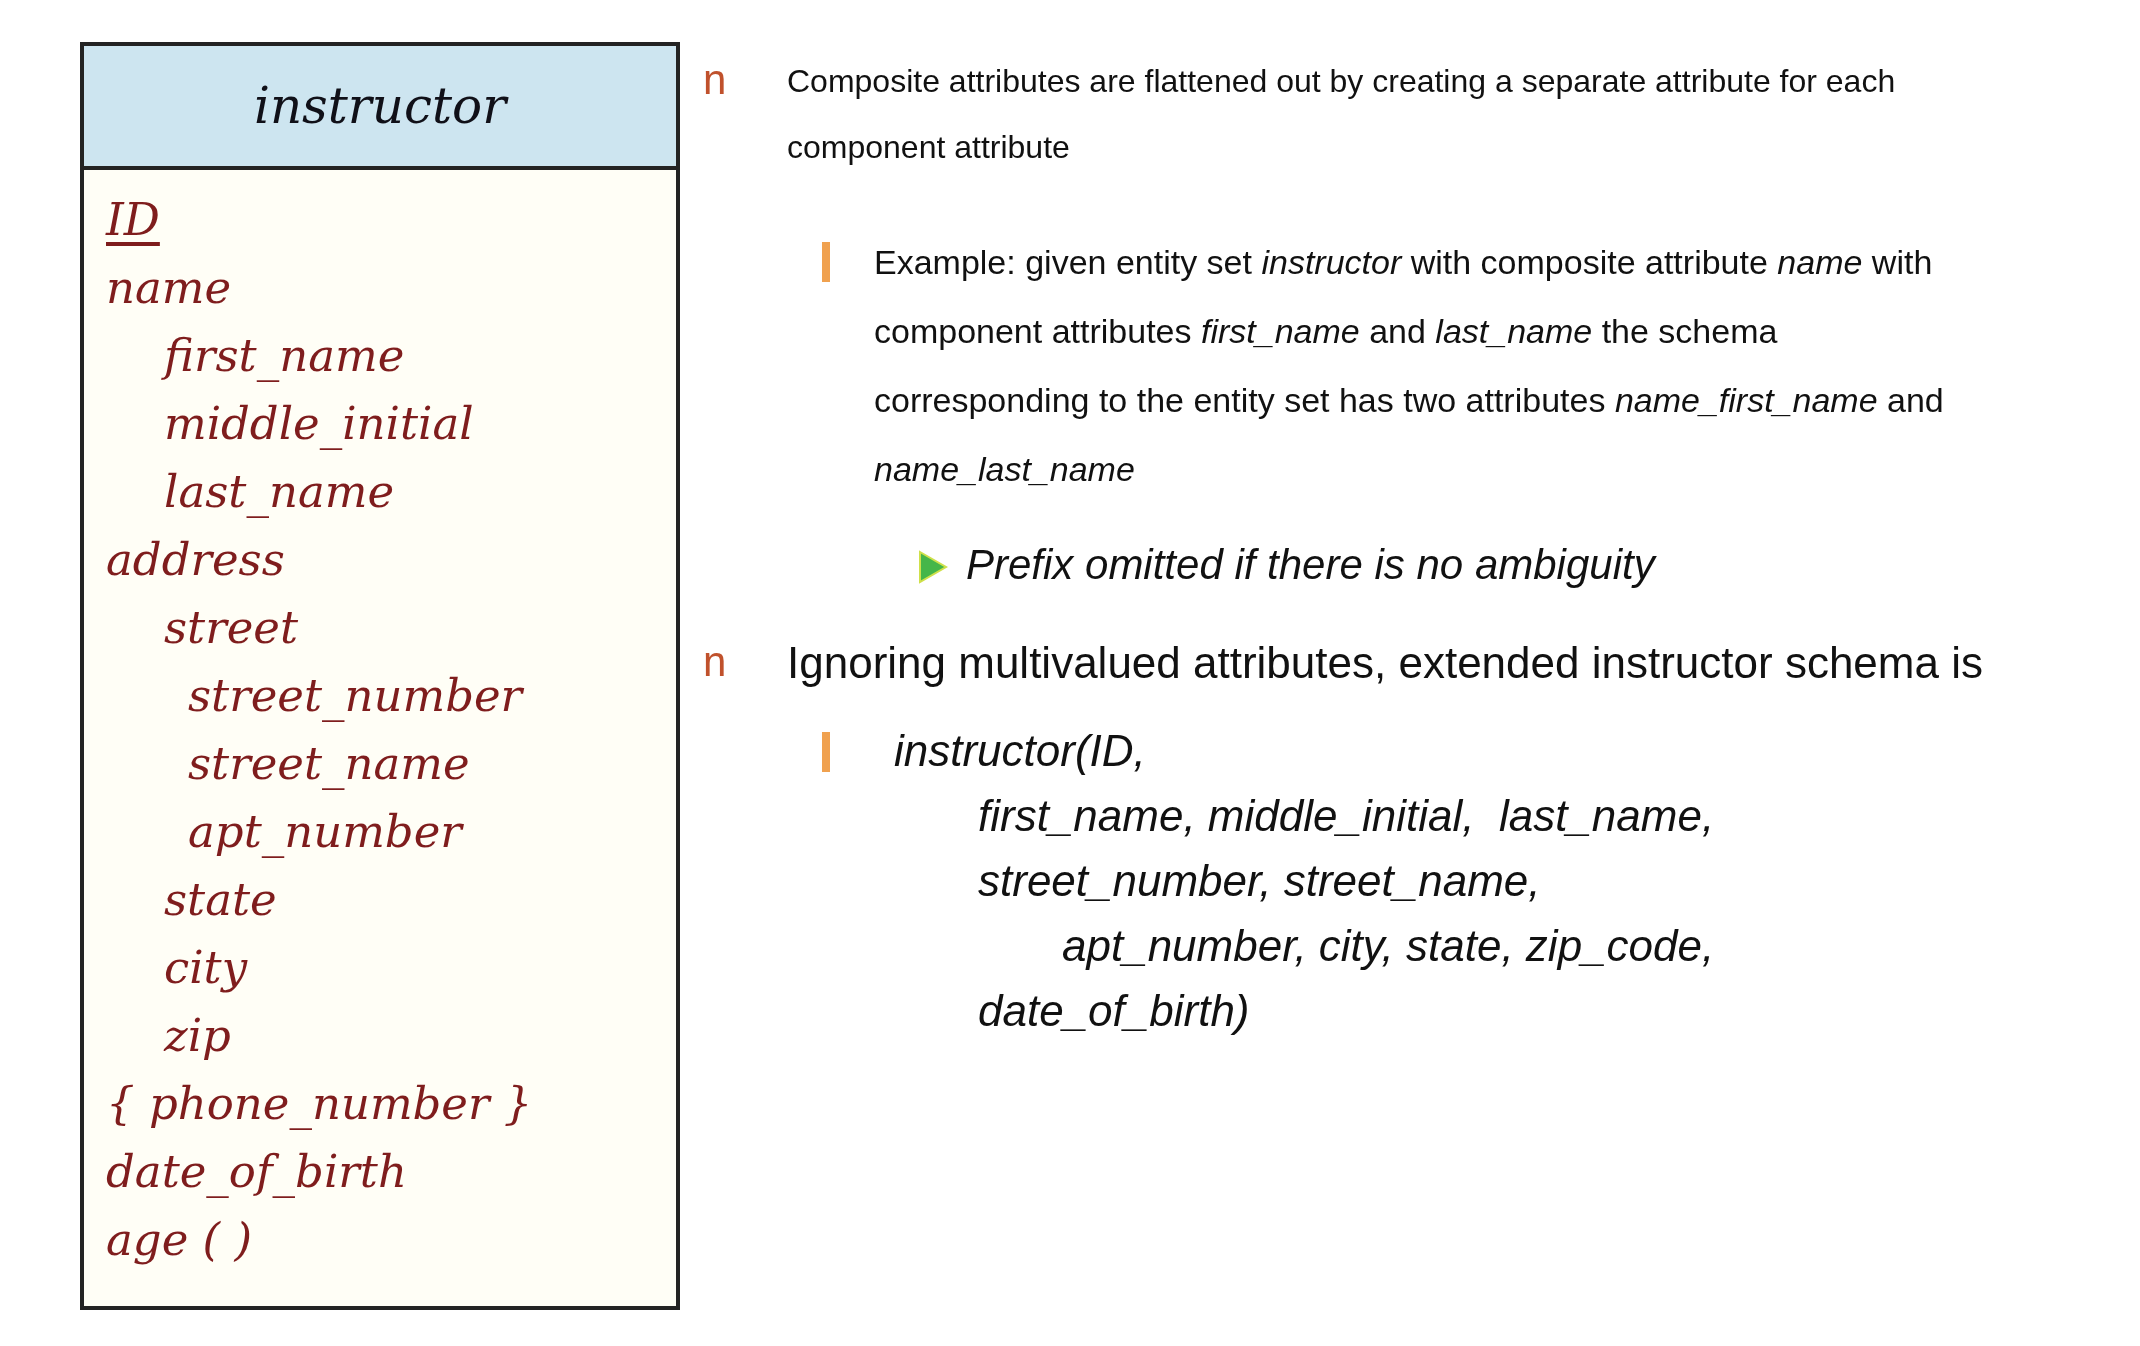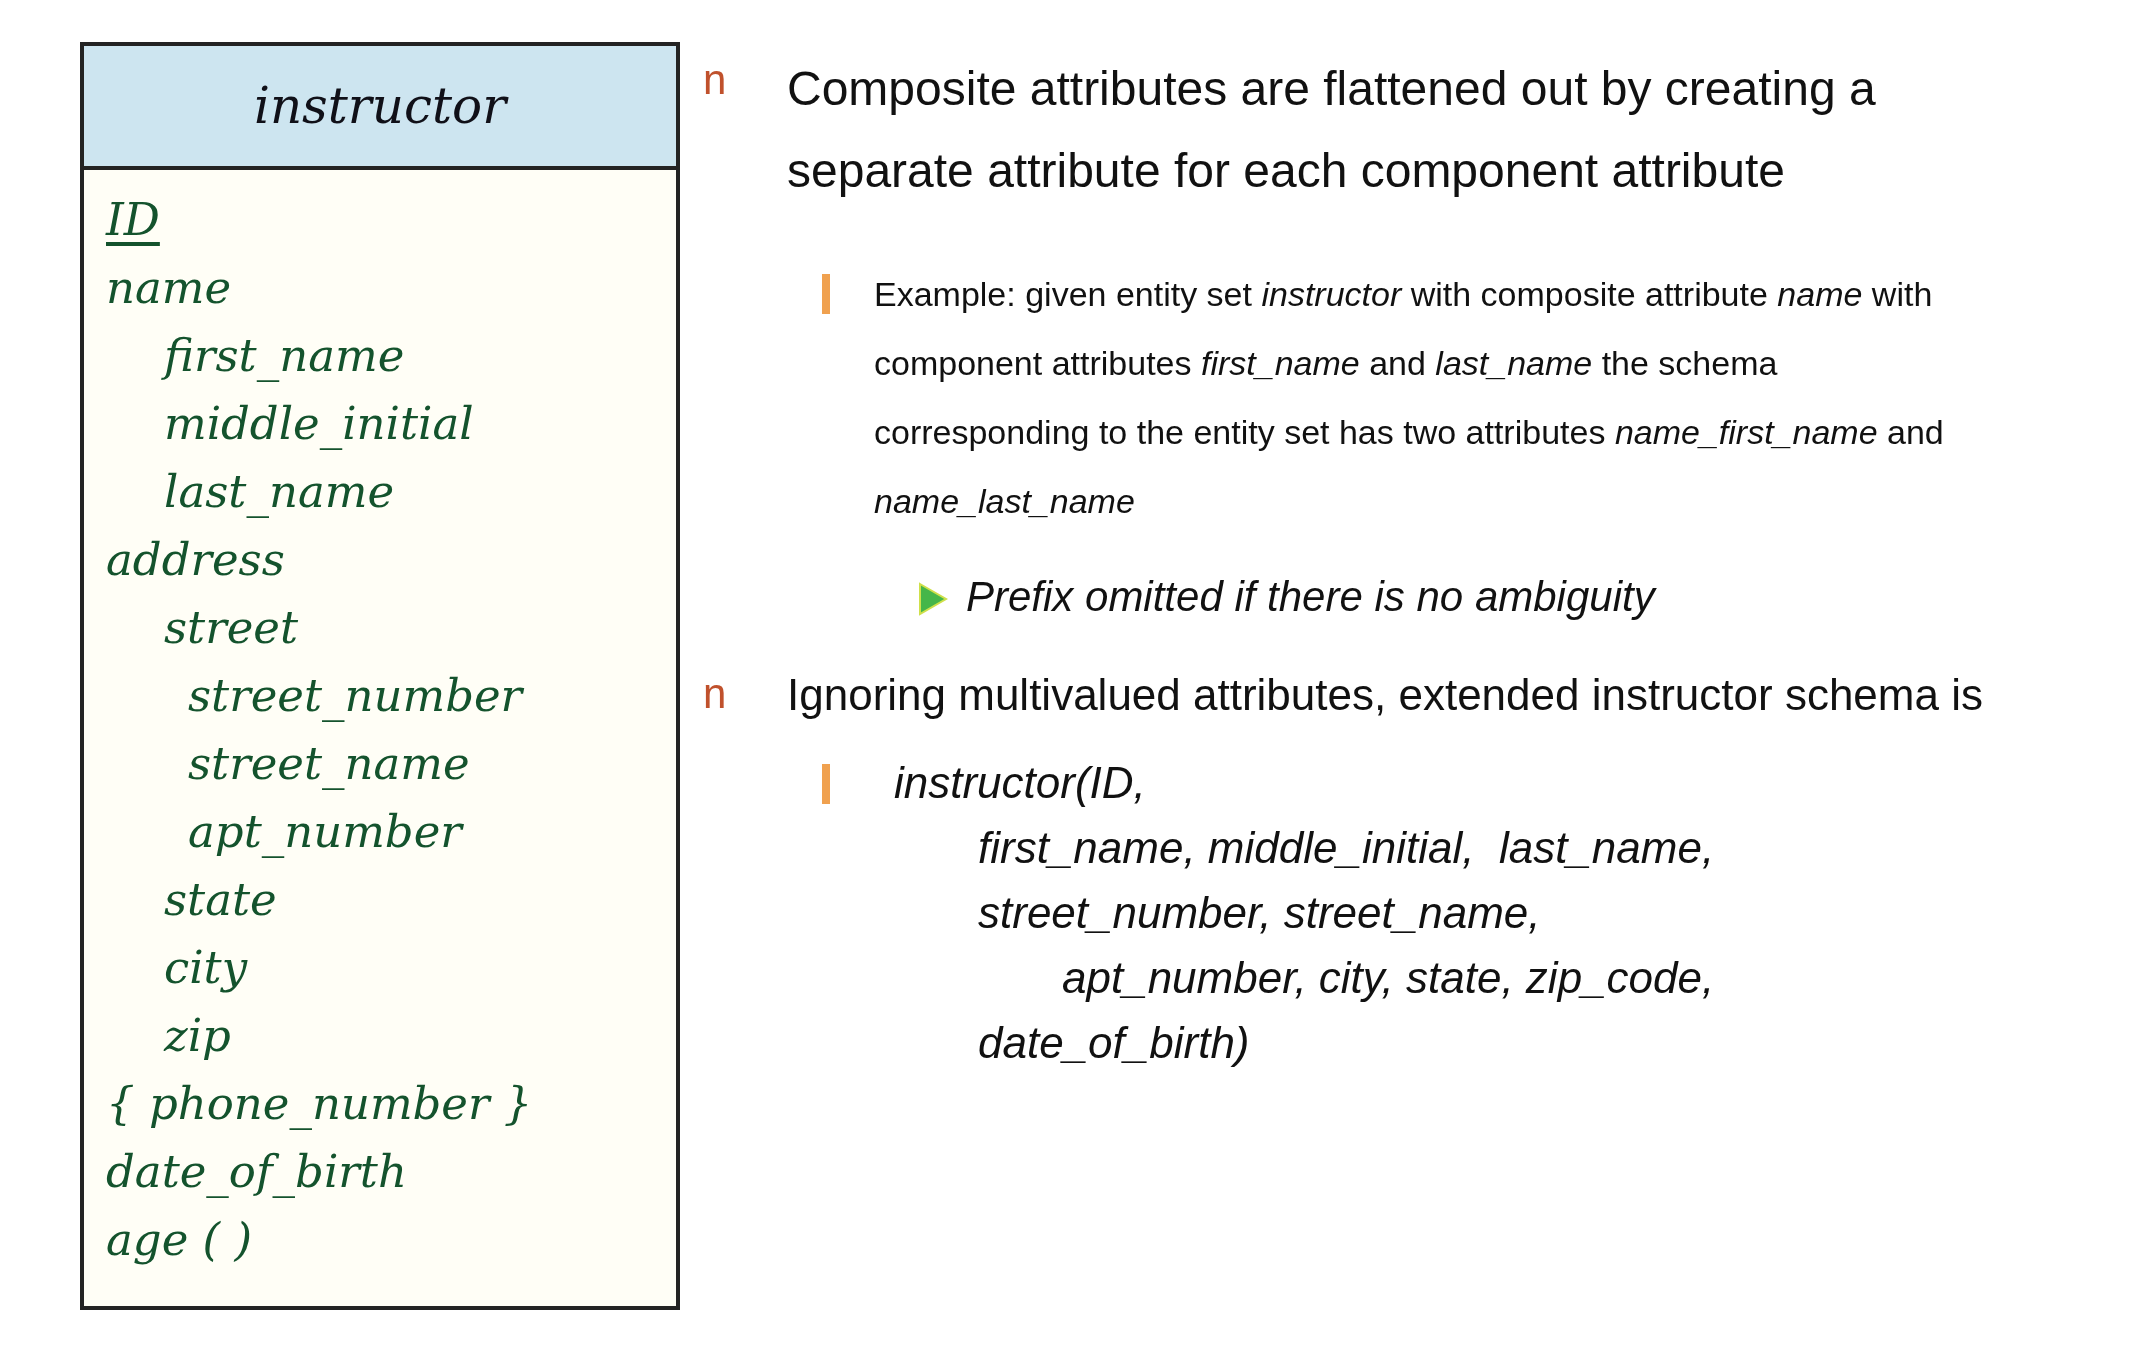--- a/index.html
+++ b/index.html
@@ -13,36 +13,36 @@
     background:#fffef6;border:4px solid #232323;box-sizing:border-box;
   }
   .entity-header{
     height:120px;background:#cde5f0;border-bottom:4px solid #232323;
     display:flex;align-items:center;justify-content:center;
     font-family:"DejaVu Serif",serif;font-style:italic;font-size:50px;color:#101018;
   }
   .entity-attrs{
     list-style:none;margin:0;padding:16px 0 0 0;
     font-family:"DejaVu Serif",serif;font-style:italic;font-size:45px;
-    line-height:68px;color:#14532d;
+    line-height:68px;color:#7f1d1d;
   }
   .attr-row{white-space:pre-wrap;}
   .attr-row.ind-0{padding-left:22px;}
   .attr-row.ind-1{padding-left:80px;}
   .attr-row.ind-2{padding-left:104px;}
   .attr-row.u{text-decoration:underline;text-underline-offset:7px;}
   
   .content{position:absolute;left:700px;top:44px;width:1412px;}
   .row{display:flex;align-items:flex-start;}
   .marker-cell{flex:0 0 auto;}
   .lvl1 .marker-cell{width:84px;padding-left:3px;}
   .marker-n{font-size:42px;line-height:64px;color:#c0512c;}
   .txt{white-space:normal;}
   .row-b1{margin-top:4px;}
-  .row-b1 .txt{width:1250px;font-size:48px;line-height:82px;}
+  .row-b1 .txt{width:1250px;font-size:32px;line-height:66px;}
   .lvl2 .marker-cell{width:52px;padding-top:14px;}
   .bar-icon{display:block;width:8px;height:40px;background:#f0a14f;}
   .row-b1sub{margin-left:122px;margin-top:48px;}
   .row-b1sub .txt{width:1120px;font-size:34px;line-height:69px;}
   .it{font-style:italic;}
   .lvl3 .marker-cell{width:48px;padding-top:16px;}
   .row-prefix{margin-left:218px;margin-top:30px;}
   .row-prefix .txt{font-size:42px;line-height:62px;}
   .row-b2{margin-top:34px;}
   .row-b2 .txt{width:1220px;font-size:44px;line-height:66px;}

